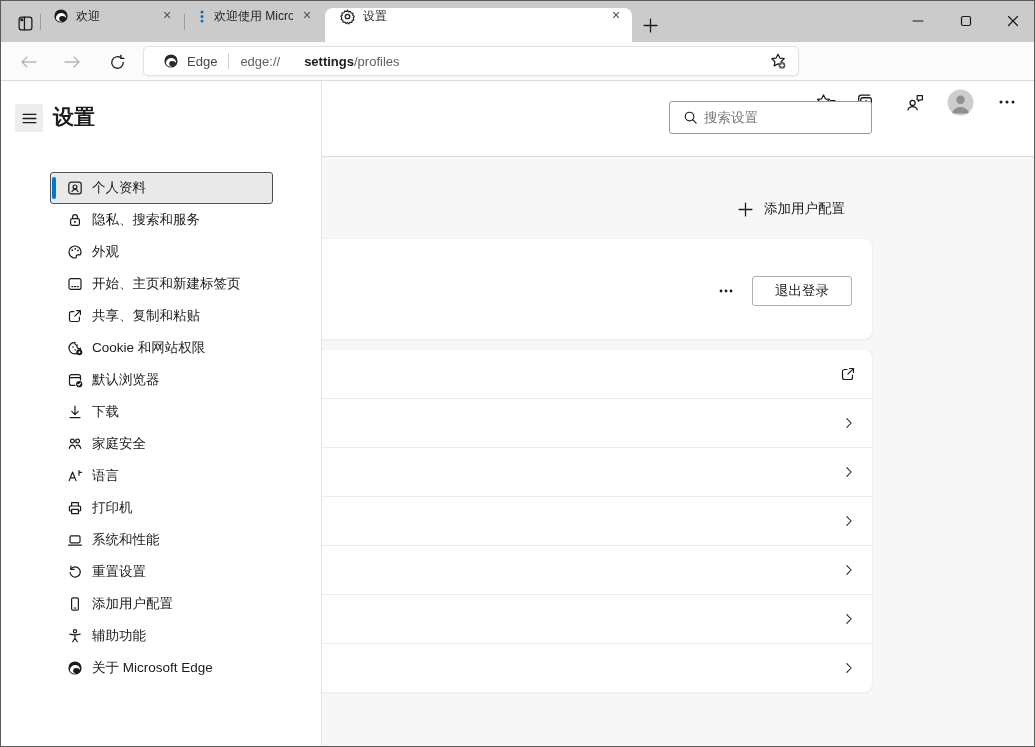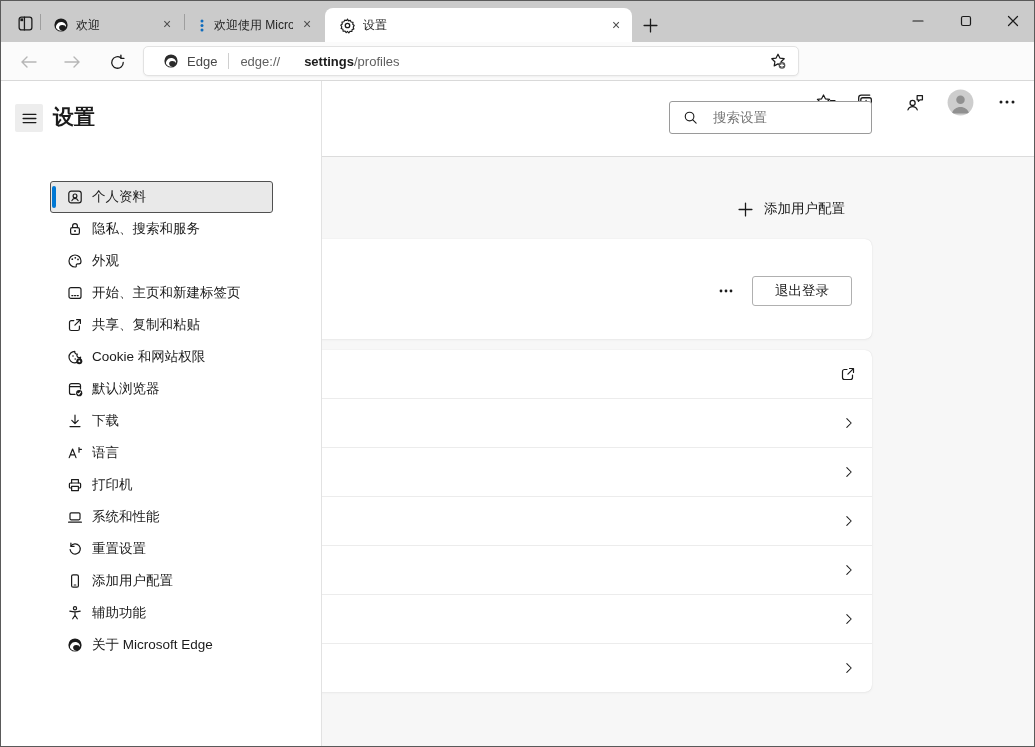--- a/index.html
+++ b/index.html
@@ -6,21 +6,21 @@
   .window{position:relative;width:1035px;height:747px;box-sizing:border-box;border:1px solid #5a5a5a;
     background:#fff;font-family:"Liberation Sans","DejaVu Sans",sans-serif;overflow:hidden;
     -webkit-font-smoothing:antialiased;}
   svg{display:block}
   .ic{stroke:#1b1b1b;fill:none;stroke-width:1.2;stroke-linecap:round;stroke-linejoin:round}
 
   
   .titlebar{position:absolute;left:0;top:0;right:0;height:41px;background:#cbcbcb;}
   .vtabs-btn{position:absolute;left:12px;top:10px;width:24px;height:24px;display:flex;align-items:center;justify-content:center;border-radius:4px;}
   .tab-sep{position:absolute;top:13px;width:1px;height:16px;background:#9e9e9e;}
-  .tab{position:absolute;top:7px;height:34px;display:flex;align-items:center;font-size:12px;color:#242424;box-sizing:border-box;padding:0 8px 0 10px;}
+  .tab{position:absolute;top:7px;height:34px;display:flex;font-size:12px;color:#242424;box-sizing:border-box;padding:0 8px 0 10px;}
   .tab .tlabel{margin-left:7px;white-space:nowrap;overflow:hidden;flex:1;}
   .tab .tclose{margin-left:6px;font-size:14px;color:#4d4d4d;width:16px;height:16px;line-height:15px;text-align:center;border-radius:3px;flex:none;}
   .tab.active{background:#fff;border-radius:8px 8px 0 0;z-index:2;height:35px;padding-left:14px;}
   .newtab-btn{position:absolute;left:636px;top:11px;width:26px;height:26px;display:flex;align-items:center;justify-content:center;border-radius:4px;color:#242424;}
   .win-btn{position:absolute;top:6px;width:46px;height:28px;display:flex;align-items:center;justify-content:center;}
 
   
   .toolbar{position:absolute;left:0;top:41px;right:0;height:39px;background:#fbfbfb;border-bottom:1px solid #d9d9d9;box-sizing:border-box;z-index:3;}
   .nav-btn{position:absolute;top:8px;width:30px;height:24px;display:flex;align-items:center;justify-content:center;border-radius:4px;}
   .addr{position:absolute;left:142px;top:4px;width:656px;height:30px;background:#fff;border:1px solid #e2e2e2;border-radius:5px;
@@ -31,30 +31,30 @@
   .addr .url{font-size:13px;color:#5f5f5f;white-space:nowrap;}
   .addr .url b{color:#1b1b1b;font-weight:700;margin-left:24px;}
   .addr-star{margin-left:auto;margin-right:7px;width:26px;height:24px;display:flex;align-items:center;justify-content:center;}
   .tb-ic{position:absolute;top:47px;width:28px;height:26px;display:flex;align-items:center;justify-content:center;border-radius:4px;}
 
   
   .content-bg{position:absolute;left:321px;top:155px;right:0;bottom:0;background:#f7f7f7;border-top:1px solid #dcdcdc;box-sizing:border-box;}
   .drawer{position:absolute;left:0;top:80px;width:321px;bottom:0;background:#fff;border-right:1px solid #e2e2e2;box-sizing:border-box;z-index:5;}
   .hamburger{position:absolute;left:14px;top:23px;width:28px;height:28px;background:#ededed;border-radius:2px;display:flex;align-items:center;justify-content:center;}
   .drawer-title{position:absolute;left:52px;top:22px;font-size:21px;font-weight:700;color:#1b1b1b;}
-  .menu{position:absolute;left:50px;top:101px;width:221px;}
+  .menu{position:absolute;left:50px;top:92px;width:221px;}
   .menu-item{position:relative;height:30px;margin-bottom:2px;display:flex;align-items:center;padding-left:16px;border-radius:2px;font-size:13.5px;color:#1b1b1b;box-sizing:border-box;}
   .menu-item .mlabel{margin-left:9px;white-space:nowrap;}
   .menu-item.selected{background:#e9e9e9;outline:1px solid #505050;}
   .menu-item .accent{position:absolute;left:1px;top:4px;bottom:4px;width:4px;background:#0078d4;border-radius:2px;display:none;}
   .menu-item.selected .accent{display:block;}
 
   .search-box{position:absolute;left:668px;top:100px;width:203px;height:33px;background:#fff;border:1px solid #9a9a9a;border-radius:3px;
     display:flex;align-items:center;box-sizing:border-box;z-index:4;}
-  .search-box input{border:none;outline:none;background:transparent;font-size:13.5px;margin-left:13px;width:150px;color:#1b1b1b;font-family:inherit;}
+  .search-box input{border:none;outline:none;background:transparent;font-size:13.5px;margin-left:4px;width:150px;color:#1b1b1b;font-family:inherit;}
   .search-box input::placeholder{color:#767676;}
   .search-box svg{margin-left:13px;}
 
   
   .add-profile{position:absolute;left:737px;top:192px;height:30px;display:flex;align-items:center;font-size:13.5px;color:#1b1b1b;z-index:1;}
   .add-profile .plabel{margin-left:11px;}
   .card{position:absolute;left:163px;width:708px;background:#fff;border-radius:7px;box-shadow:0 0 1px rgba(0,0,0,.14),0 1px 3px rgba(0,0,0,.05);}
   .card1{top:237px;height:100px;}
   .more-btn{position:absolute;right:130px;top:39px;width:32px;height:26px;display:flex;align-items:center;justify-content:center;border-radius:3px;}
   .signout-btn{position:absolute;right:20px;top:37px;width:100px;height:30px;background:#fff;border:1px solid #b0b0b0;border-radius:3px;
@@ -360,20 +360,30 @@
       </div>
 
       <div class="menu-item">
 
         <svg class="ic" width="16" height="16" viewBox="0 0 16 16">
           <path d="M8 2.2v8.2M4.8 7.4L8 10.6l3.2-3.2M3 13.6h10"></path>
         </svg>
         <span class="mlabel">下载</span>
       </div>
 
+      <div class="menu-item">
+
+        <svg class="ic" width="16" height="16" viewBox="0 0 16 16">
+          <circle cx="5.4" cy="5" r="1.9"></circle>
+            <circle cx="10.6" cy="5" r="1.9"></circle>
+          <path d="M2.3 12.4c.4-2.1 1.5-3.3 3.1-3.3 1.5 0 2.6 1.2 3 3.3"></path>
+          <path d="M9.3 9.6c.4-.3.8-.5 1.3-.5 1.6 0 2.7 1.2 3.1 3.3"></path>
+        </svg>
+        <span class="mlabel">家庭安全</span>
+      </div>
 
       <div class="menu-item">
 
         <svg class="ic" width="16" height="16" viewBox="0 0 16 16">
           <path d="M2.2 12.6L5.6 4l3.4 8.6M3.3 9.8h4.6"></path>
           <path d="M12 2.6v4.6M12 4.4h2.4"></path>
         </svg>
         <span class="mlabel">语言</span>
       </div>
 

